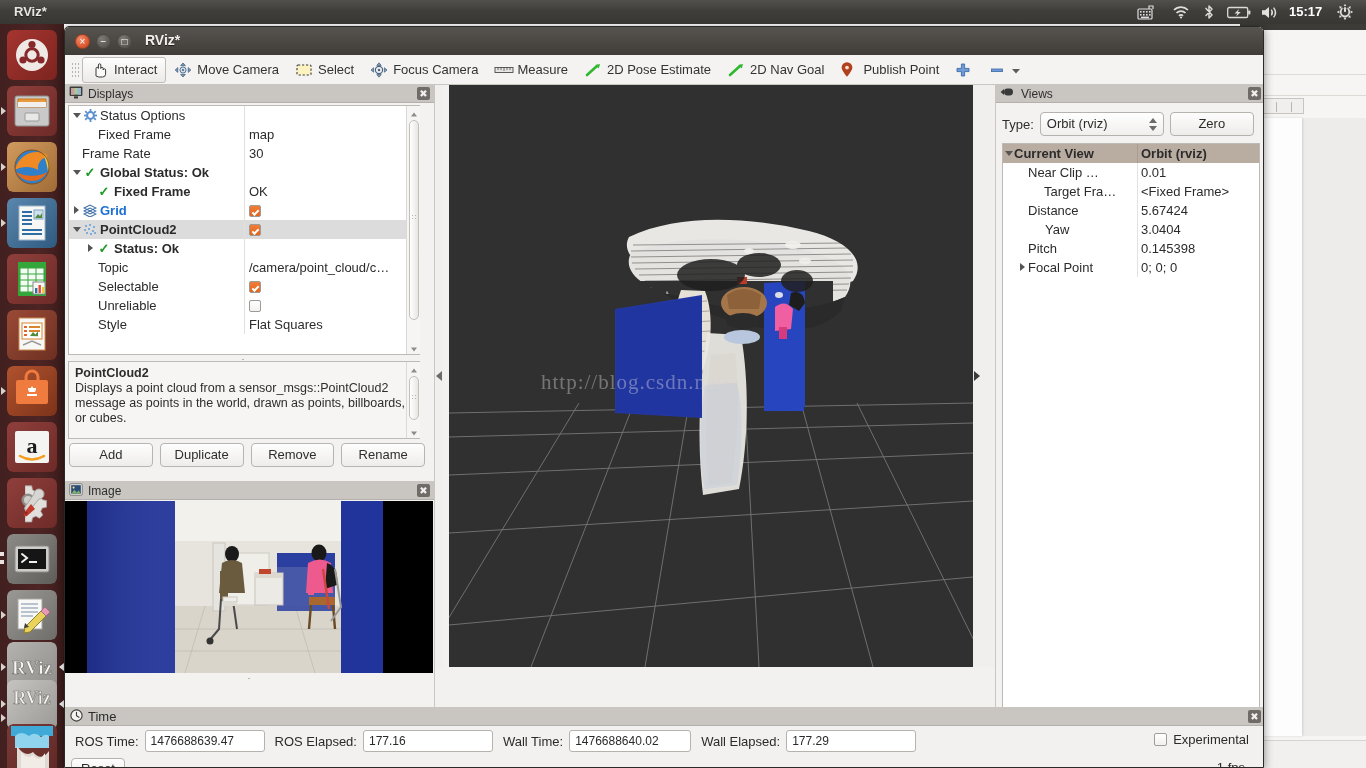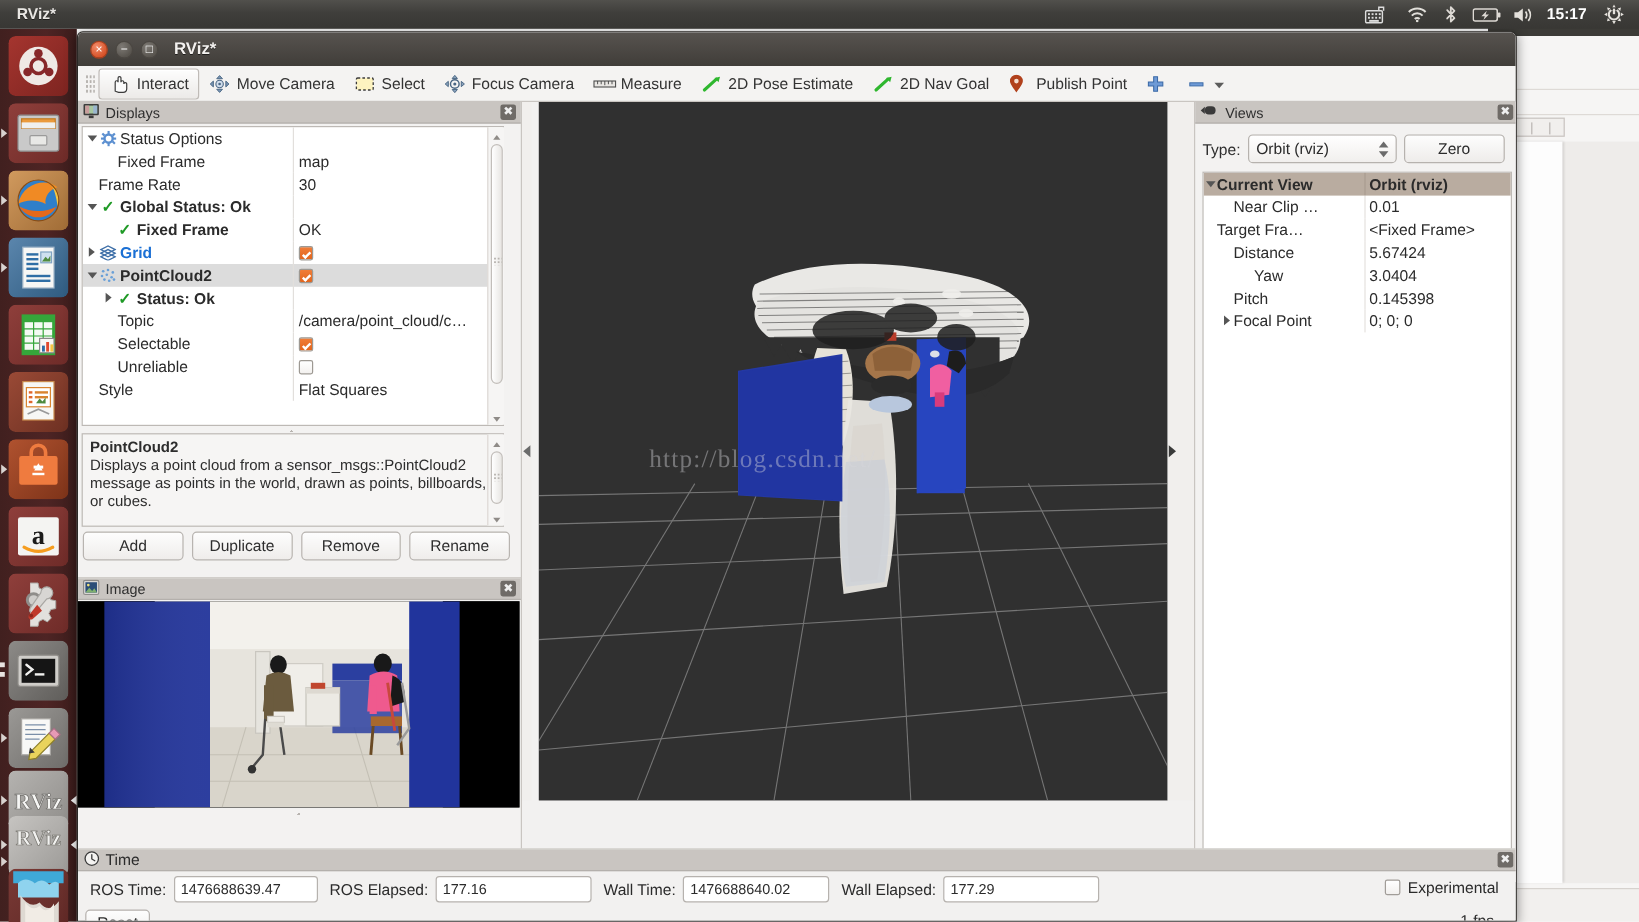--- a/index.html
+++ b/index.html
@@ -775,21 +775,21 @@
           <div class="tree-row">
             <div class="tcol1" style="padding-left: 16px;">
               <span class="tri"></span>
               <span class="lbl">Unreliable</span>
             </div>
             <div class="tcol2">
               <span class="chk off"></span>
             </div>
           </div>
           <div class="tree-row">
-            <div class="tcol1" style=" text-align: center;">
+            <div class="tcol1" style="padding-left: 16px; text-align: center;">
               <span class="tri"></span>
               <span class="lbl">Style</span>
             </div>
             <div class="tcol2">
               <span>Flat Squares</span>
             </div>
           </div>
         </div>
       <div class="vscroll" style="left:341px; top:21px; width:14px; height:248px;">
         <div class="arw" style="top:2px">
@@ -1046,21 +1046,21 @@
           <div class="vrow">
             <div class="vc1" style="padding-left: 14px;">
               <span class="tri"></span>
               <span>Near Clip …</span>
             </div>
             <div class="vc2">
               <span>0.01</span>
             </div>
           </div>
           <div class="vrow">
-            <div class="vc1" style="padding-left: 0; align-items: center;">
+            <div class="vc1" style="padding-left: 30px; align-items: center;">
               <span class="tri"></span>
               <span>Target Fra…</span>
             </div>
             <div class="vc2">
               <span>&lt;Fixed Frame&gt;</span>
             </div>
           </div>
           <div class="vrow">
             <div class="vc1" style="padding-left: 14px;">
               <span class="tri"></span>

